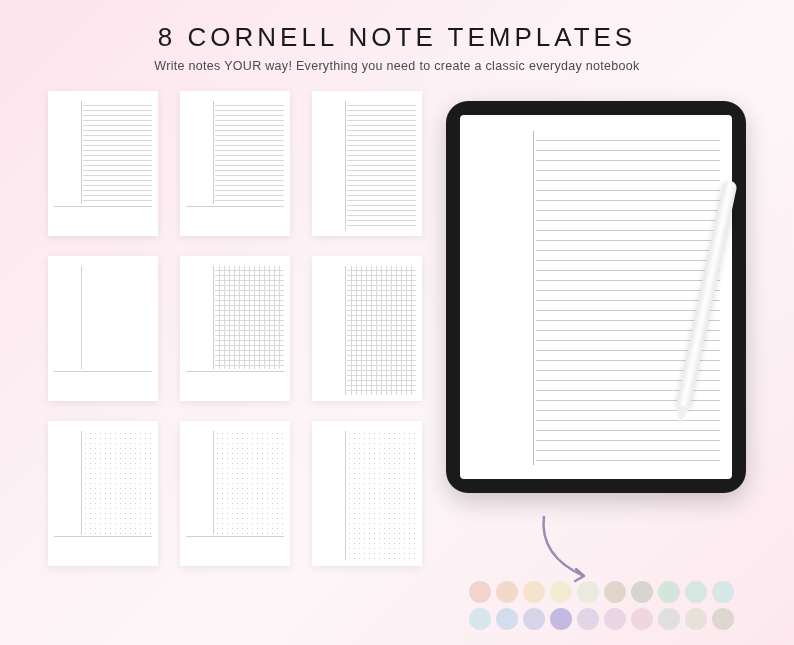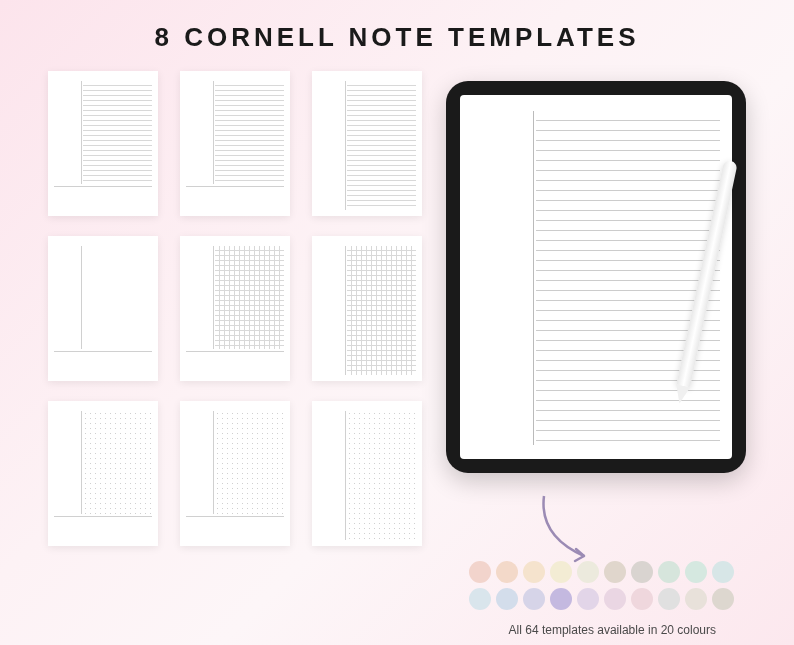--- a/index.html
+++ b/index.html
@@ -10,21 +10,21 @@
   font-family: -apple-system, BlinkMacSystemFont, "Segoe UI", sans-serif;
   overflow: hidden;
   position: relative;
 }
 .header {
   text-align: center;
   padding-top: 22px;
 }
 .title {
   font-size: 26px;
-  font-weight: 700;
+  font-weight: 400;
   letter-spacing: 4px;
   color: #1a1a1a;
   text-transform: uppercase;
 }
 .subtitle {
   font-size: 12.5px;
   color: #4a4a4a;
   margin-top: 6px;
   letter-spacing: 0.3px;
 }
@@ -119,20 +119,21 @@
   top: 552px;
   font-size: 12px;
   color: #4a4a4a;
 }
 </style>
 </head>
 <body>
 
 <div class="header">
   <h1 class="title">8 CORNELL NOTE TEMPLATES</h1>
+  <p class="subtitle">Write notes YOUR way! Everything you need to create a classic everyday notebook</p>
 </div>
 
 <div class="content">
 
   <div class="grid">
     <div class="template">
         <div class="cue"></div>
         <div class="notes lines"></div>
         <div class="summary"></div>
       </div>

